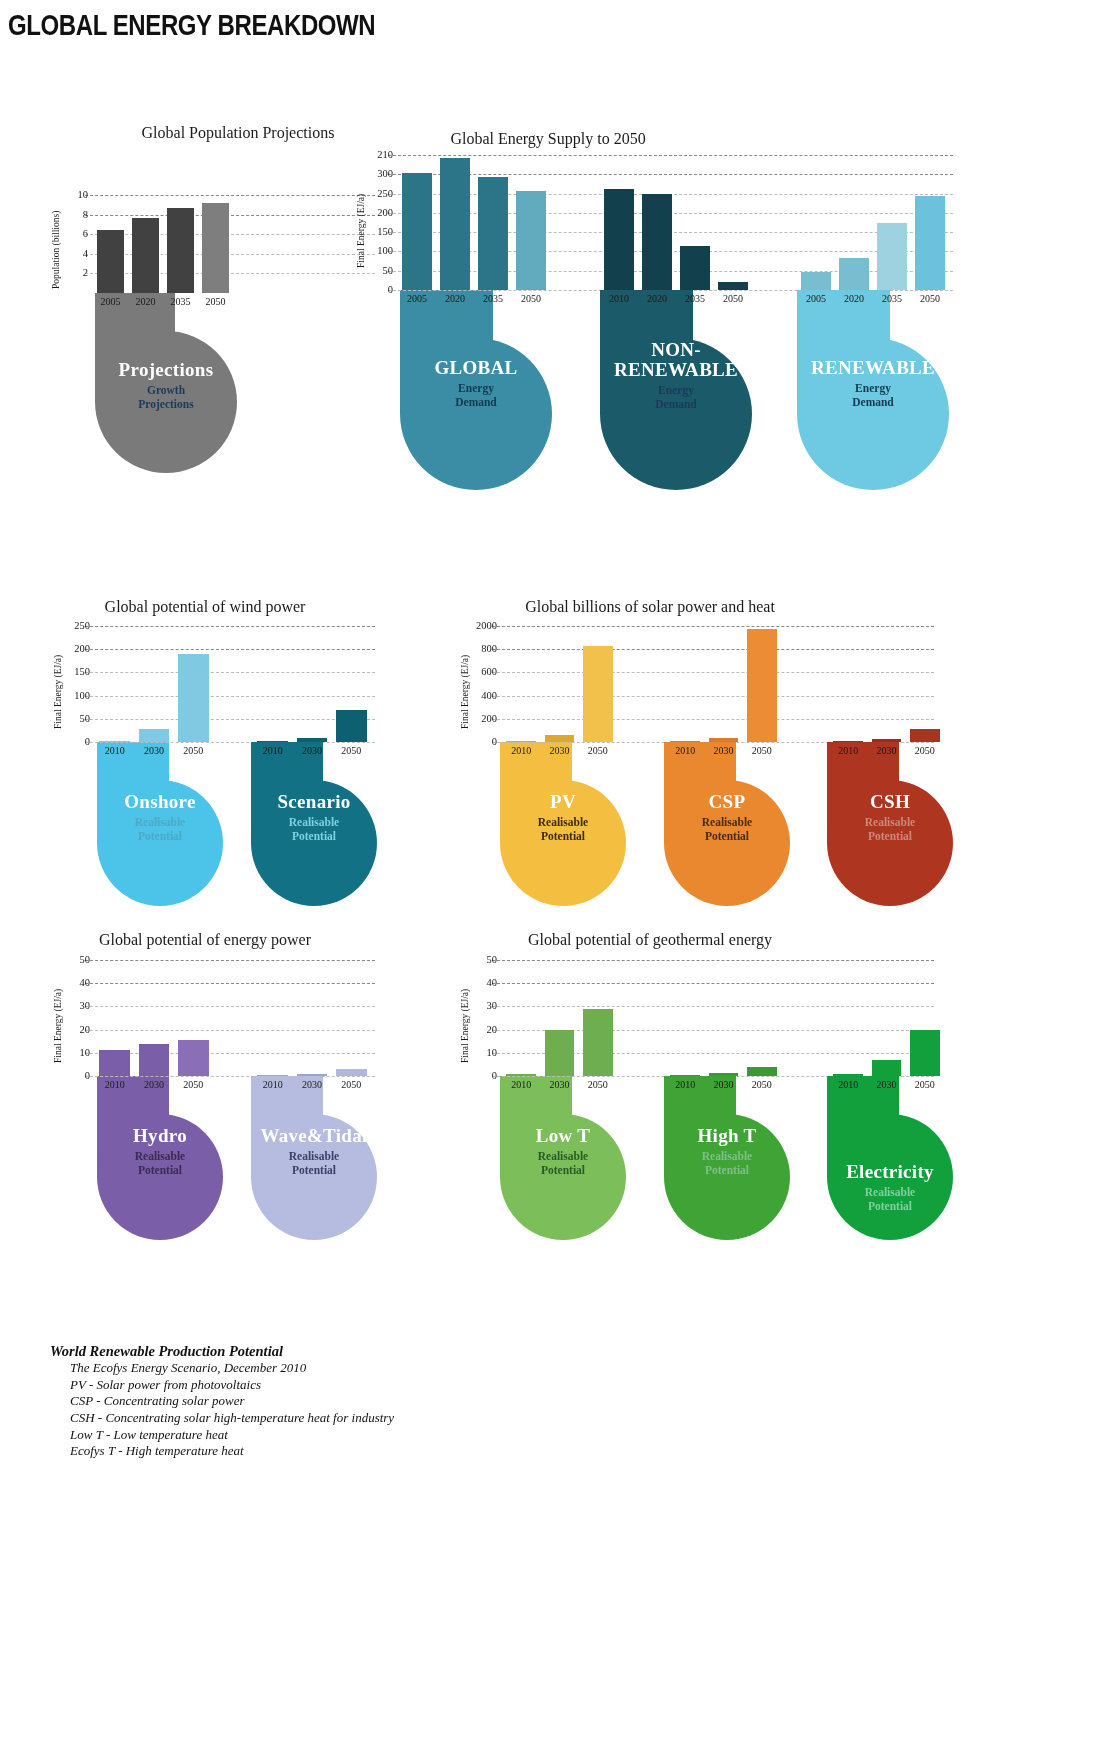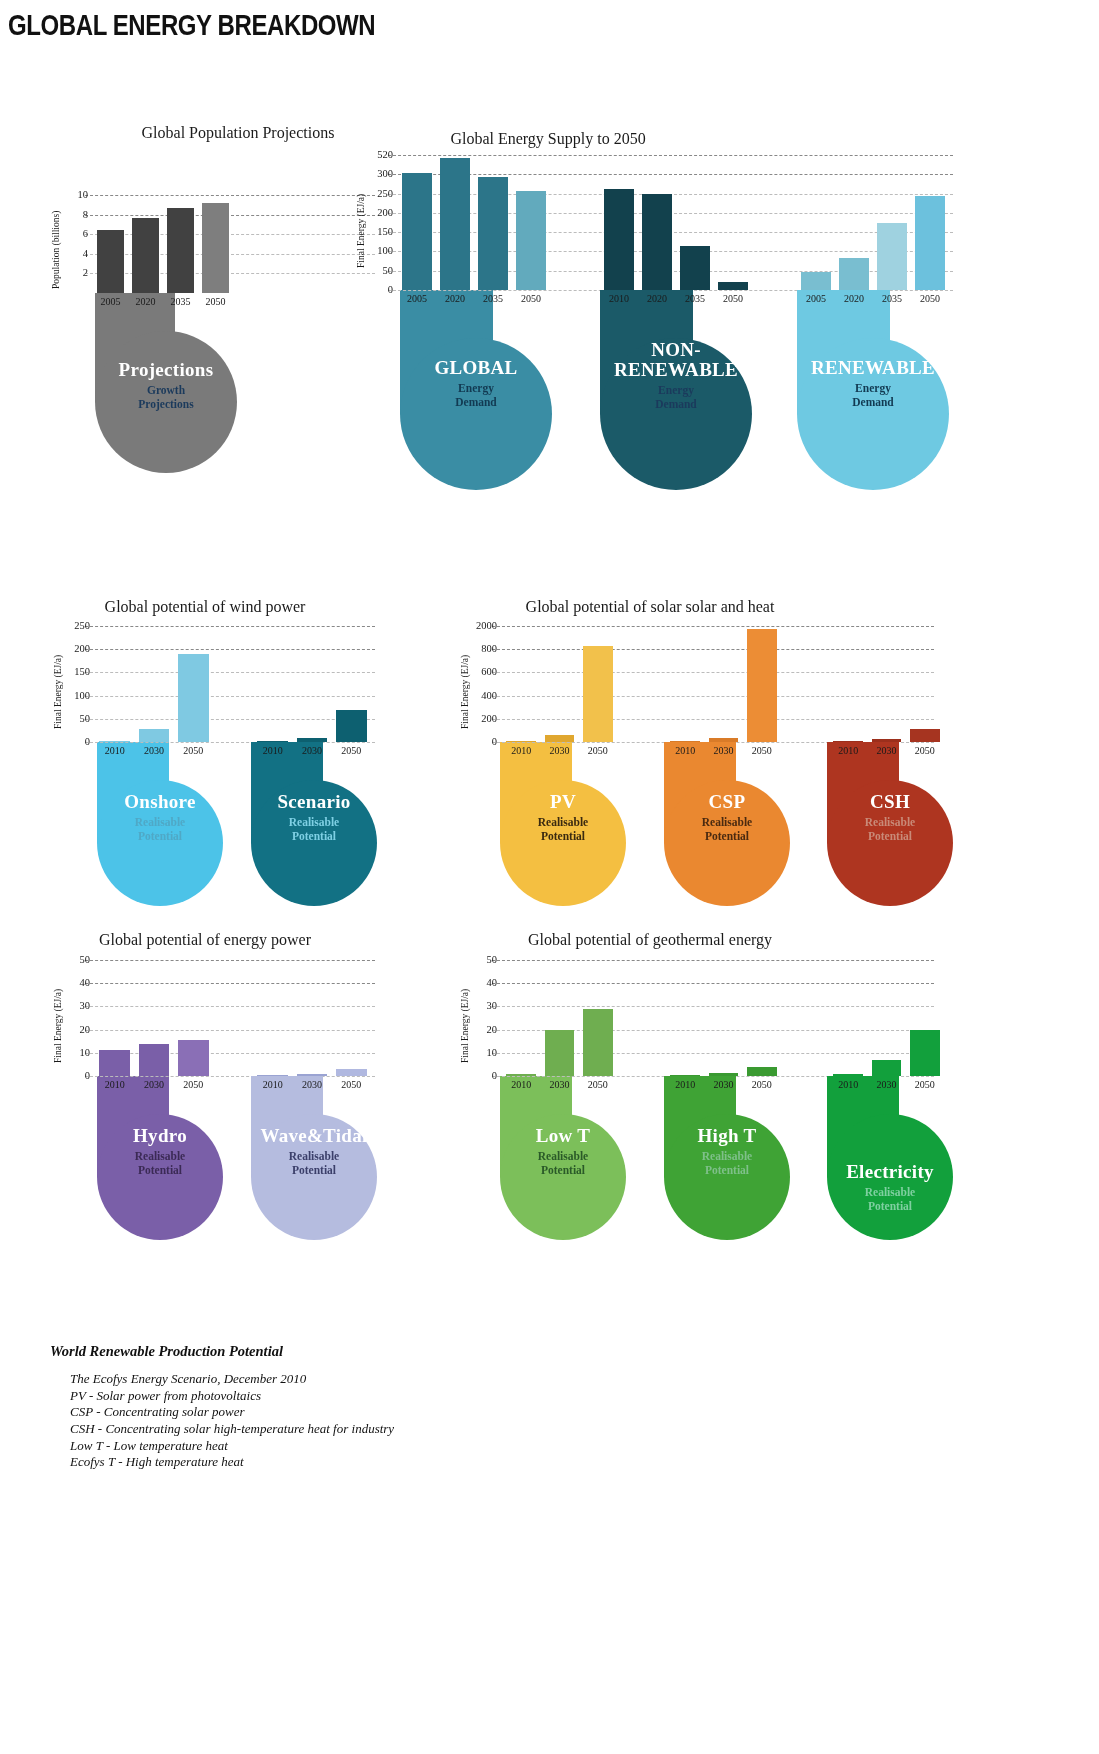--- a/index.html
+++ b/index.html
@@ -56,21 +56,20 @@
     line-height:1.05;
   }
   .note-sub {
     font-size:11.5px; font-weight:bold; line-height:1.25;
     margin-top:3px;
   }
   
   #footer { position:absolute; left:50px; top:1343px; }
   #footer-title {
     font-weight:bold; font-style:italic; font-size:14.5px; color:#111;
-    margin-bottom:11px;
   }
   #footer ul { list-style:none; margin:0; padding:0; }
   #footer li {
     font-style:italic; font-size:13px; color:#111; line-height:1.28;margin-left:20px;
   }
 </style>
 </head>
 <body>
 
 <div id="main-title">GLOBAL ENERGY BREAKDOWN</div>
@@ -124,21 +123,21 @@
       <div class="ytick" style="top: 96.4286px;">100</div>
       <div class="gridline faint" style="top: 77.1429px; left: -10px; width: 565px;"></div>
       <div class="ytick" style="top: 77.1429px;">150</div>
       <div class="gridline faint" style="top: 57.8571px; left: -10px; width: 565px;"></div>
       <div class="ytick" style="top: 57.8571px;">200</div>
       <div class="gridline faint" style="top: 38.5714px; left: -10px; width: 565px;"></div>
       <div class="ytick" style="top: 38.5714px;">250</div>
       <div class="gridline" style="top: 19.2857px; left: -10px; width: 565px;"></div>
       <div class="ytick" style="top: 19.2857px;">300</div>
       <div class="gridline" style="top: 0px; left: -10px; width: 565px;"></div>
-      <div class="ytick" style="top: 0px;">520</div>
+      <div class="ytick" style="top: 0px;">210</div>
       <div class="ylabel" style="left: -42px; top: 112.5px;">Final Energy (EJ/a)</div>
       <div class="bar" style="left: 4.18px; width: 29.64px; height: 116.871px; background: rgb(44, 117, 137);"></div>
       <div class="xtick" style="left: 0px; width: 38px;">2005</div>
       <div class="bar" style="left: 42.18px; width: 29.64px; height: 132.3px; background: rgb(44, 117, 137);"></div>
       <div class="xtick" style="left: 38px; width: 38px;">2020</div>
       <div class="bar" style="left: 80.18px; width: 29.64px; height: 112.629px; background: rgb(44, 117, 137);"></div>
       <div class="xtick" style="left: 76px; width: 38px;">2035</div>
       <div class="bar" style="left: 118.18px; width: 29.64px; height: 99.5143px; background: rgb(98, 170, 189);"></div>
       <div class="xtick" style="left: 114px; width: 38px;">2050</div>
     </div>
@@ -225,21 +224,21 @@
       <div class="xtick" style="left: 78.6667px; width: 39.3333px;">2050</div>
     </div>
     <div class="note" style="left: 500px; top: 742px; width: 126px; height: 164px;">
       <div class="stem" style="left: 0px; width: 72px; height: 101px; background: rgb(244, 191, 65);"></div>
       <div class="bulb" style="left: 0px; top: 38px; width: 126px; height: 126px; background: rgb(244, 191, 65);"></div>
     </div>
     <div class="note-text" style="left: 500px; top: 792px; width: 126px;">
       <div class="note-name">PV</div>
       <div class="note-sub" style="color: rgb(58, 42, 16);">Realisable<br>Potential</div>
     </div>
-    <div class="chart-title" style="left: 450px; top: 598px; width: 400px;">Global potential of solar solar and heat</div>
+    <div class="chart-title" style="left: 450px; top: 598px; width: 400px;">Global billions of solar power and heat</div>
     <div class="plot" style="left: 502px; top: 626px; width: 115px; height: 116px;">
       <div class="gridline faint" style="top: 116px; left: -10px; width: 442px;"></div>
       <div class="ytick" style="top: 116px;">0</div>
       <div class="gridline faint" style="top: 92.8px; left: -10px; width: 442px;"></div>
       <div class="ytick" style="top: 92.8px;">200</div>
       <div class="gridline faint" style="top: 69.6px; left: -10px; width: 442px;"></div>
       <div class="ytick" style="top: 69.6px;">400</div>
       <div class="gridline faint" style="top: 46.4px; left: -10px; width: 442px;"></div>
       <div class="ytick" style="top: 46.4px;">600</div>
       <div class="gridline" style="top: 23.2px; left: -10px; width: 442px;"></div>

